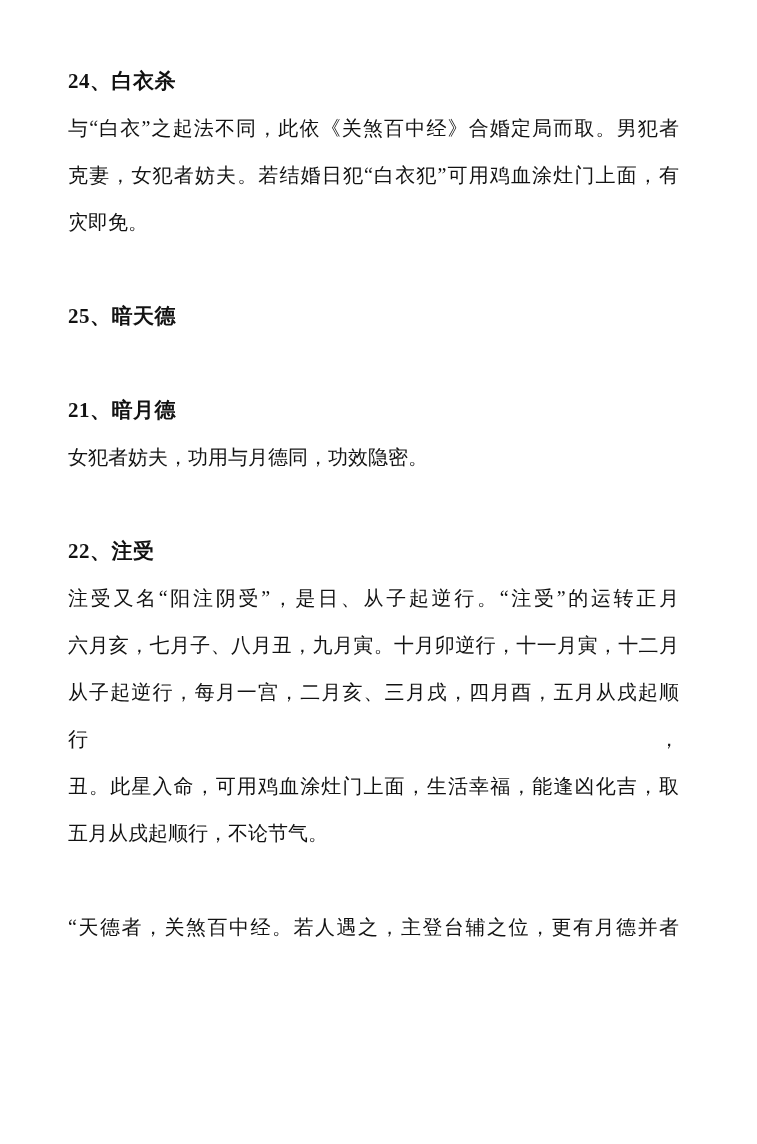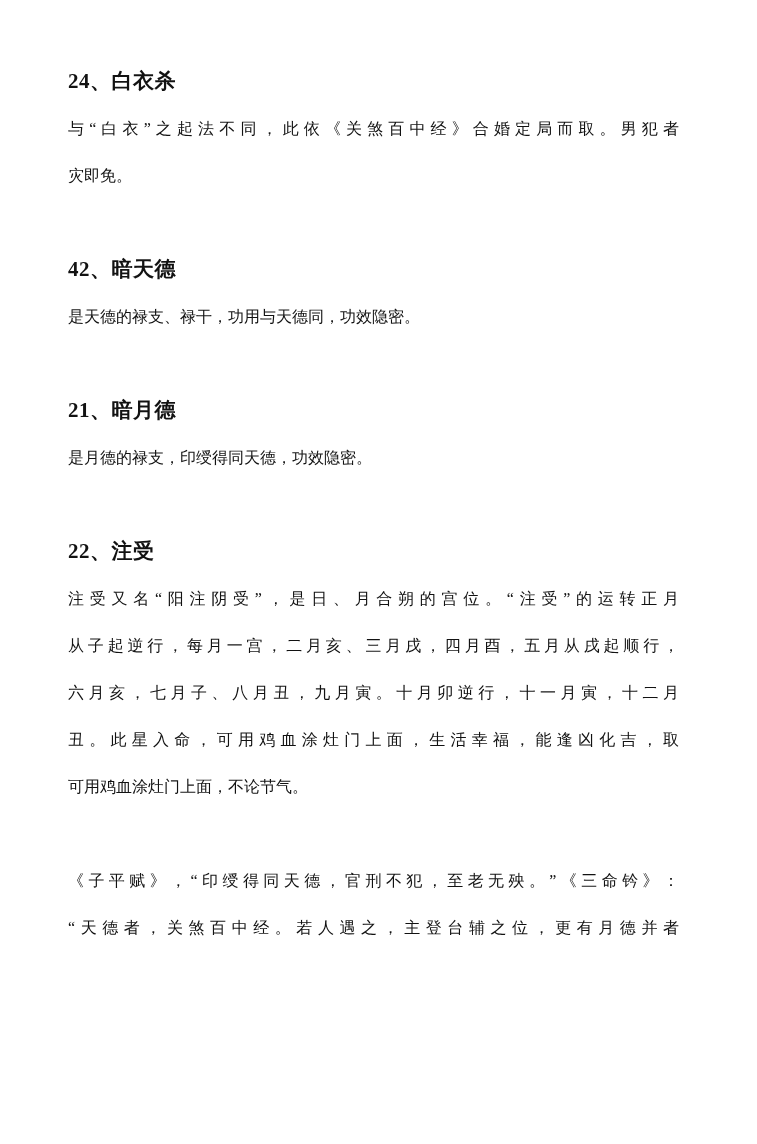--- a/index.html
+++ b/index.html
@@ -24,21 +24,21 @@
   .section-heading {
     margin: 0;
     font-size: 21px;
     font-weight: bold;
     line-height: 47px;
     white-space: nowrap;
     letter-spacing: 0.5px;
   }
   .text-line {
     margin: 0;
-    font-size: 16px;
+    font-size: 20px;
     font-weight: normal;
     line-height: 47px;
   }
   .text-line.full {
     text-align: justify;
     text-align-last: justify;
   }
   .text-line.end {
     text-align: right;
     text-align-last: left;
@@ -46,40 +46,39 @@
   }
 </style>
 </head>
 <body>
 
 <div class="page">
 
   <section class="doc-section">
     <h2 class="section-heading">24、白衣杀</h2>
     <p class="text-line full">与“白衣”之起法不同，此依《关煞百中经》合婚定局而取。男犯者</p>
+    <p class="text-line full">克妻，女犯者妨夫。若结婚日犯“白衣犯”可用鸡血涂灶门上面，有</p>
     <p class="text-line end">灾即免。</p>
   </section>
 
   <section class="doc-section">
-    <h2 class="section-heading">42、暗天德</h2>
-    <p class="text-line end">是天德的禄支、禄干，功用与天德同，功效隐密。</p>
+    <h2 class="section-heading">25、暗天德</h2>
   </section>
 
   <section class="doc-section">
     <h2 class="section-heading">21、暗月德</h2>
-    <p class="text-line end">是月德的禄支，印绶得同天德，功效隐密。</p>
+    <p class="text-line end">女犯者妨夫，功用与月德同，功效隐密。</p>
   </section>
 
   <section class="doc-section">
     <h2 class="section-heading">22、注受</h2>
-    <p class="text-line full">注受又名“阳注阴受”，是日、月合朔的宫位。“注受”的运转正月</p>
+    <p class="text-line full">注受又名“阳注阴受”，是日、从子起逆行。“注受”的运转正月</p>
+    <p class="text-line full">六月亥，七月子、八月丑，九月寅。十月卯逆行，十一月寅，十二月</p>
     <p class="text-line full">从子起逆行，每月一宫，二月亥、三月戌，四月酉，五月从戌起顺行，</p>
-    <p class="text-line full">六月亥，七月子、八月丑，九月寅。十月卯逆行，十一月寅，十二月</p>
     <p class="text-line full">丑。此星入命，可用鸡血涂灶门上面，生活幸福，能逢凶化吉，取</p>
-    <p class="text-line end">可用鸡血涂灶门上面，不论节气。</p>
+    <p class="text-line end">五月从戌起顺行，不论节气。</p>
   </section>
 
   <section class="doc-section">
-    <p class="text-line full">《子平赋》，“印绶得同天德，官刑不犯，至老无殃。”《三命钤》：</p>
     <p class="text-line full">“天德者，关煞百中经。若人遇之，主登台辅之位，更有月德并者</p>
   </section>
 
 </div>
 
 </body></html>

